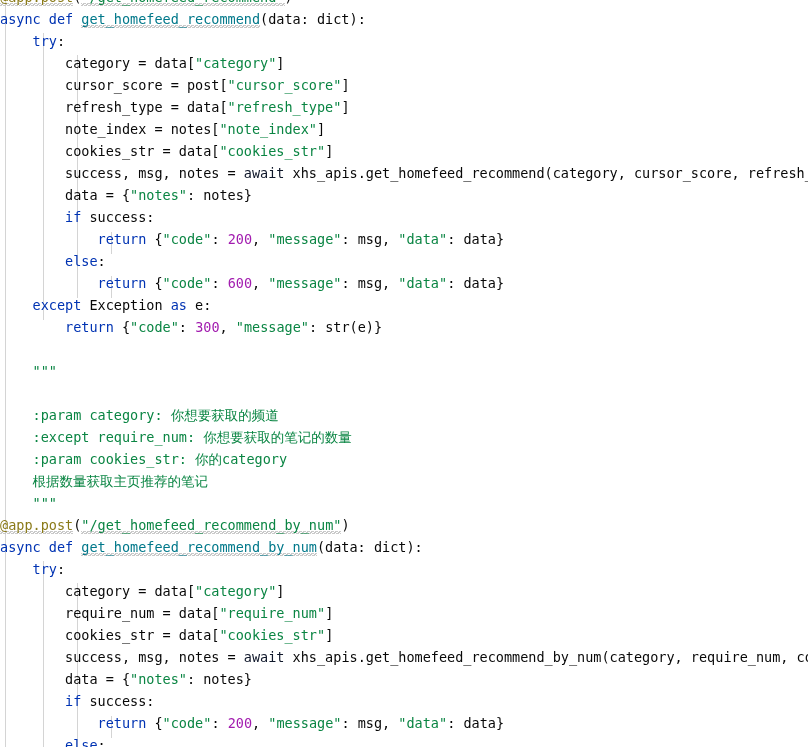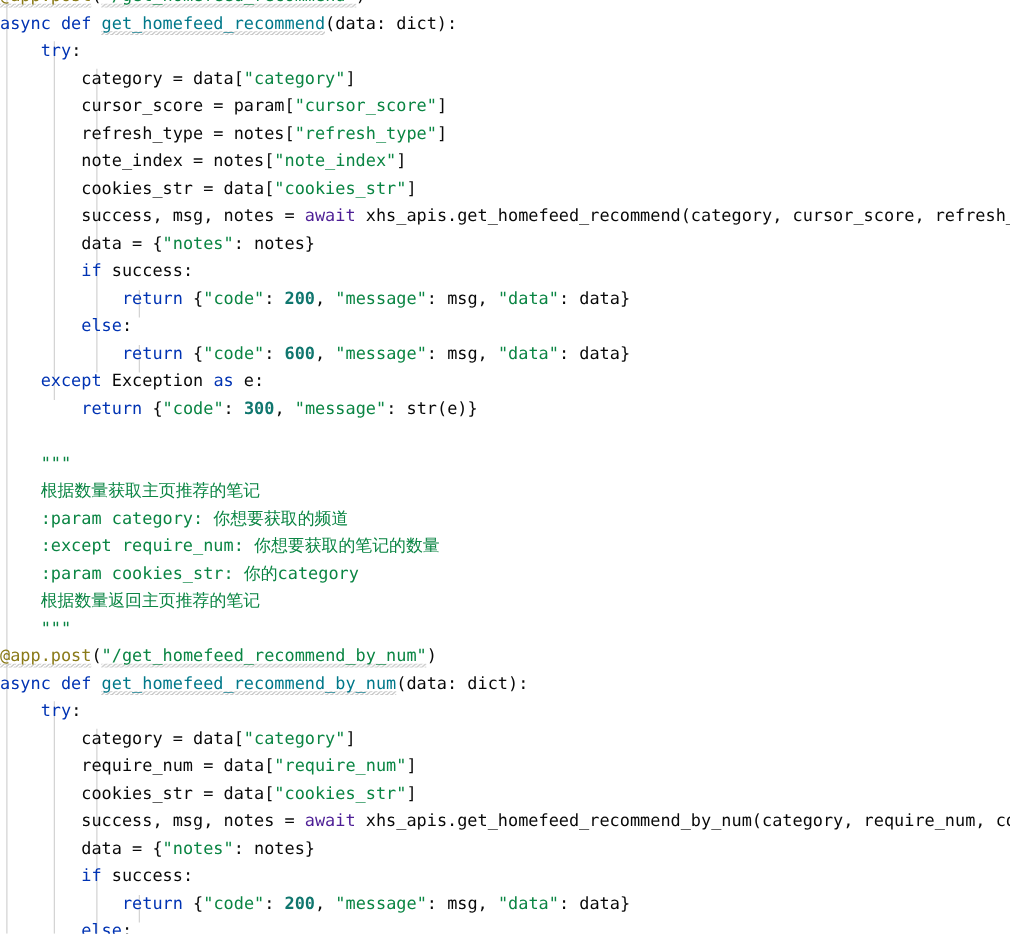--- a/index.html
+++ b/index.html
@@ -43,24 +43,24 @@
     height: 22px;
     line-height: 22px;
     white-space: pre;
     font-size: 13.5px;
     color: #080808;
     letter-spacing: 0px;
   }
 
   
   .kw       { color: #0033b3; }          
-  .kw-await { color: #4c1d95; }          
+  .kw-await { color: #0f172a; }          
   .fn       { color: #00788a; }          
   .str      { color: #0a8543; }          
-  .num      { color: #0f766e; font-weight: bold; }          
+  .num      { color: #a21caf; }          
   .deco     { color: #8a7a18; }          
   .doc      { color: #0a8543; }          
   .plain    { color: #080808; }
 
   
   .squiggle {
     background-image:
       repeating-linear-gradient(
         135deg,
         #c9c9c9 0px, #c9c9c9 1px,
@@ -89,39 +89,39 @@
       <div class="vrule" style="left: 43px; top: 561px; height: 186px; bottom: auto;"></div>
       <div class="vrule" style="left: 77px; top: 583px; height: 164px; bottom: auto;"></div>
       <div class="vrule" style="left: 111px; top: 716px; height: 22px; bottom: auto;"></div>
     </div>
 
   <div class="code-area" id="code-area">
       <div class="line"><span class="deco squiggle">@app.post</span><span class="plain">(</span><span class="str squiggle">"/get_homefeed_recommend"</span><span class="plain">)</span></div>
       <div class="line"><span class="kw">async def </span><span class="fn squiggle">get_homefeed_recommend</span><span class="plain">(data: dict):</span></div>
       <div class="line"><span class="plain">    </span><span class="kw">try</span><span class="plain">:</span></div>
       <div class="line"><span class="plain">        category = data[</span><span class="str">"category"</span><span class="plain">]</span></div>
-      <div class="line"><span class="plain">        cursor_score = param[</span><span class="str">"cursor_score"</span><span class="plain">]</span></div>
-      <div class="line"><span class="plain">        refresh_type = notes[</span><span class="str">"refresh_type"</span><span class="plain">]</span></div>
+      <div class="line"><span class="plain">        cursor_score = post[</span><span class="str">"cursor_score"</span><span class="plain">]</span></div>
+      <div class="line"><span class="plain">        refresh_type = data[</span><span class="str">"refresh_type"</span><span class="plain">]</span></div>
       <div class="line"><span class="plain">        note_index = notes[</span><span class="str">"note_index"</span><span class="plain">]</span></div>
       <div class="line"><span class="plain">        cookies_str = data[</span><span class="str">"cookies_str"</span><span class="plain">]</span></div>
       <div class="line"><span class="plain">        success, msg, notes = </span><span class="kw-await">await</span><span class="plain"> xhs_apis.get_homefeed_recommend(category, cursor_score, refresh_type, note_index, cookies_str)</span></div>
       <div class="line"><span class="plain">        data = {</span><span class="str">"notes"</span><span class="plain">: notes}</span></div>
       <div class="line"><span class="plain">        </span><span class="kw">if</span><span class="plain"> success:</span></div>
       <div class="line"><span class="plain">            </span><span class="kw">return</span><span class="plain"> {</span><span class="str">"code"</span><span class="plain">: </span><span class="num">200</span><span class="plain">, </span><span class="str">"message"</span><span class="plain">: msg, </span><span class="str">"data"</span><span class="plain">: data}</span></div>
       <div class="line"><span class="plain">        </span><span class="kw">else</span><span class="plain">:</span></div>
       <div class="line"><span class="plain">            </span><span class="kw">return</span><span class="plain"> {</span><span class="str">"code"</span><span class="plain">: </span><span class="num">600</span><span class="plain">, </span><span class="str">"message"</span><span class="plain">: msg, </span><span class="str">"data"</span><span class="plain">: data}</span></div>
       <div class="line"><span class="plain">    </span><span class="kw">except</span><span class="plain"> Exception </span><span class="kw">as</span><span class="plain"> e:</span></div>
       <div class="line"><span class="plain">        </span><span class="kw">return</span><span class="plain"> {</span><span class="str">"code"</span><span class="plain">: </span><span class="num">300</span><span class="plain">, </span><span class="str">"message"</span><span class="plain">: str(e)}</span></div>
       <div class="line">&nbsp;</div>
       <div class="line"><span class="doc">    """</span></div>
-      <div class="line"><span class="doc">    </span><span class="doc cjk">根据数量获取主页推荐的笔记</span></div>
+      <div class="line"><span class="doc">    </span></div>
       <div class="line"><span class="doc">    :param category: </span><span class="doc cjk">你想要获取的频道</span></div>
       <div class="line"><span class="doc">    :except require_num: </span><span class="doc cjk">你想要获取的笔记的数量</span></div>
       <div class="line"><span class="doc">    :param cookies_str: </span><span class="doc cjk">你的</span><span class="doc">category</span></div>
-      <div class="line"><span class="doc">    </span><span class="doc cjk">根据数量返回主页推荐的笔记</span></div>
+      <div class="line"><span class="doc">    </span><span class="doc cjk">根据数量获取主页推荐的笔记</span></div>
       <div class="line"><span class="doc">    """</span></div>
       <div class="line"><span class="deco squiggle">@app.post</span><span class="plain">(</span><span class="str squiggle">"/get_homefeed_recommend_by_num"</span><span class="plain">)</span></div>
       <div class="line"><span class="kw">async def </span><span class="fn squiggle">get_homefeed_recommend_by_num</span><span class="plain">(data: dict):</span></div>
       <div class="line"><span class="plain">    </span><span class="kw">try</span><span class="plain">:</span></div>
       <div class="line"><span class="plain">        category = data[</span><span class="str">"category"</span><span class="plain">]</span></div>
       <div class="line"><span class="plain">        require_num = data[</span><span class="str">"require_num"</span><span class="plain">]</span></div>
       <div class="line"><span class="plain">        cookies_str = data[</span><span class="str">"cookies_str"</span><span class="plain">]</span></div>
       <div class="line"><span class="plain">        success, msg, notes = </span><span class="kw-await">await</span><span class="plain"> xhs_apis.get_homefeed_recommend_by_num(category, require_num, cookies_str)</span></div>
       <div class="line"><span class="plain">        data = {</span><span class="str">"notes"</span><span class="plain">: notes}</span></div>
       <div class="line"><span class="plain">        </span><span class="kw">if</span><span class="plain"> success:</span></div>

